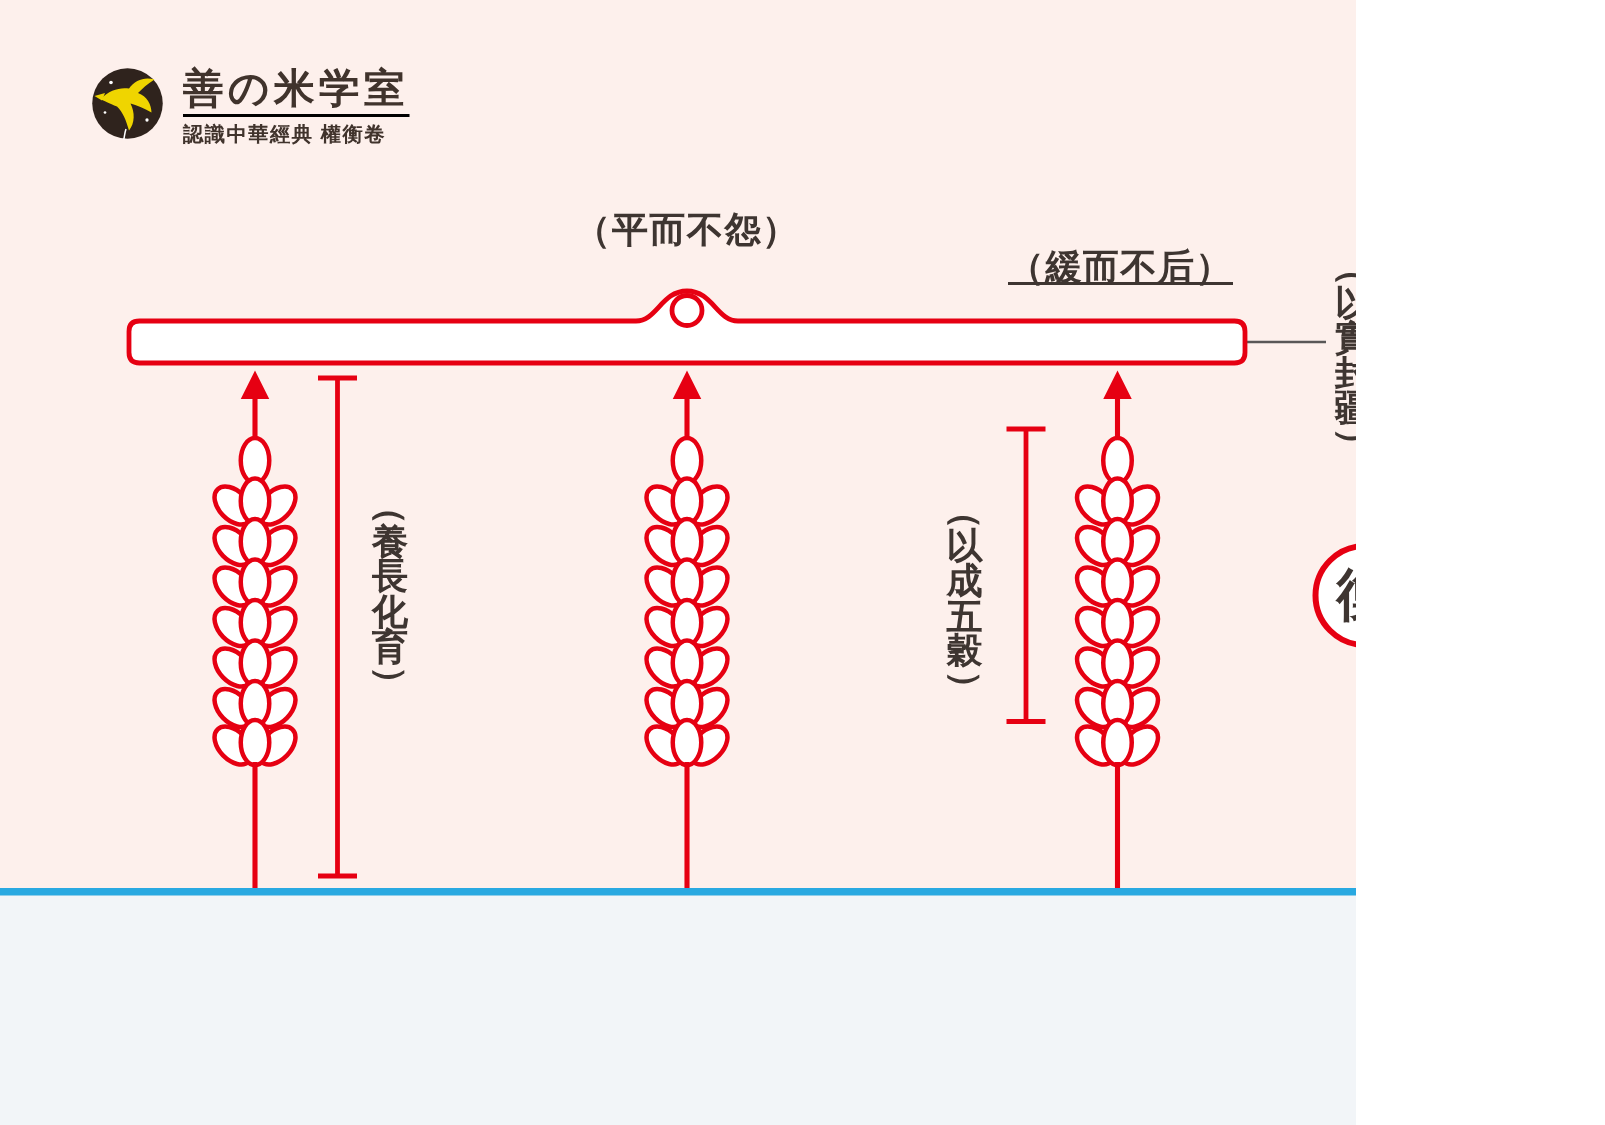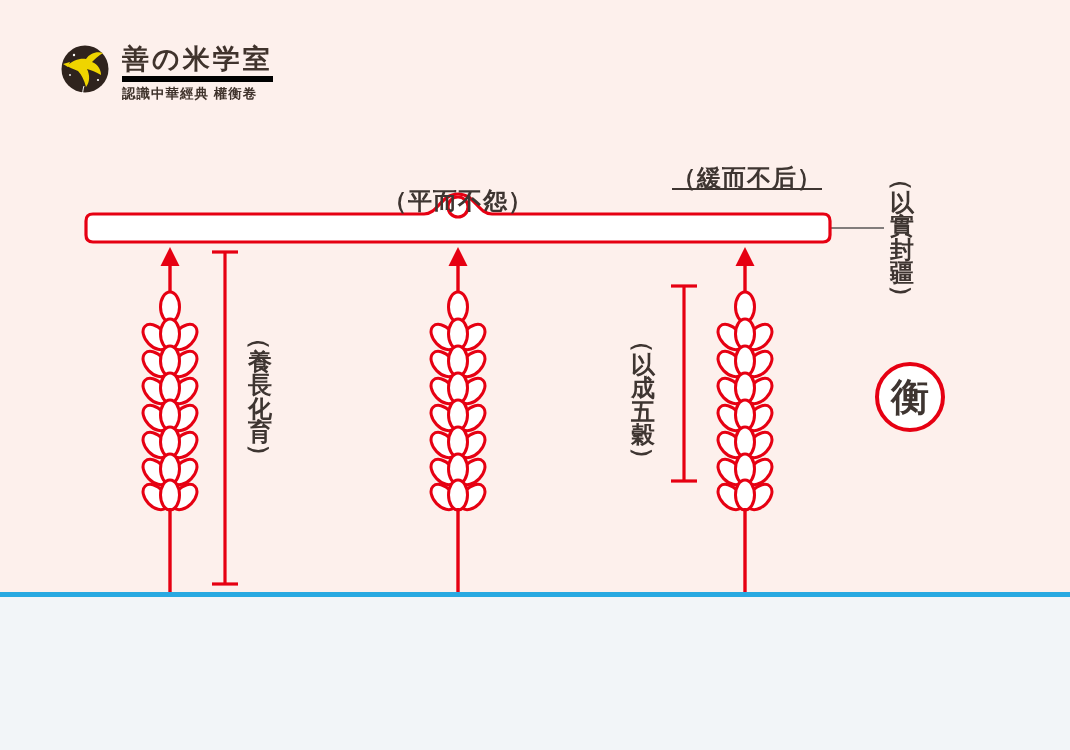--- a/index.html
+++ b/index.html
@@ -3,37 +3,37 @@
 <meta charset="utf-8">
 <style>
   :root{
     --background:#fdf0ec; --accent_red:#e60012; --ground_blue:#29a9e1;
     --lower_background:#f2f5f8; --text_dark:#3e3531; --logo_circle:#2f231d;
     --logo_bird_yellow:#efd500; --connector_gray:#595757; --beam_fill:#ffffff;
   }
   *{margin:0;padding:0;box-sizing:border-box;}
   html,body{width:1070px;height:750px;}
   body{font-family:"Liberation Sans",sans-serif;background:#fff;}
-  .canvas{position:relative;width:1070px;height:750px;background:var(--background);overflow:hidden;}
+  .canvas{position:relative;width:904px;height:750px;background:var(--background);overflow:hidden;}
 
   .lower-area{position:absolute;left:0;top:597px;width:1070px;height:153px;background:var(--lower_background);}
   .ground-line{position:absolute;left:0;top:592px;width:1070px;height:5px;background:var(--ground_blue);z-index:5;}
 
   .diagram-svg{position:absolute;left:0;top:0;width:1070px;height:750px;z-index:3;}
 
   
   .logo{position:absolute;left:60px;top:44px;display:flex;align-items:flex-start;z-index:6;}
   .logo-mark{width:50px;height:50px;flex:0 0 auto;}
   .logo-text{margin-left:12px;color:var(--text_dark);}
   .logo-title{font-family:"Liberation Serif",serif;font-weight:bold;font-size:27px;line-height:30px;letter-spacing:3px;color:#40332c;}
-  .logo-subtitle{margin-top:2px;border-top:6px solid #000000;padding-top:3px;font-size:13.5px;font-weight:bold;letter-spacing:1px;color:#40332c;}
+  .logo-subtitle{margin-top:2px;border-top:2px solid #000000;padding-top:3px;font-size:13.5px;font-weight:bold;letter-spacing:1px;color:#40332c;}
 
   
   .h-label{position:absolute;font-size:24px;font-weight:bold;color:var(--text_dark);letter-spacing:1px;white-space:nowrap;z-index:6;}
-  .label-top{left:383px;top:137px;margin-top:48px;}
+  .label-top{left:383px;top:137px;}
   .label-right{left:672px;top:162px;text-decoration:underline;}
 
   
   .v-label{position:absolute;font-size:24px;font-weight:bold;color:var(--text_dark);z-index:6;
            display:flex;flex-direction:column;align-items:center;line-height:0.98;}
   .v-label span{display:block;}
   .v-label .vrot{transform:rotate(90deg);}
   .label-beam-end{left:890px;top:167px;}
   .label-left-measure{left:248px;top:326px;}
   .label-right-measure{left:631px;top:329px;}

